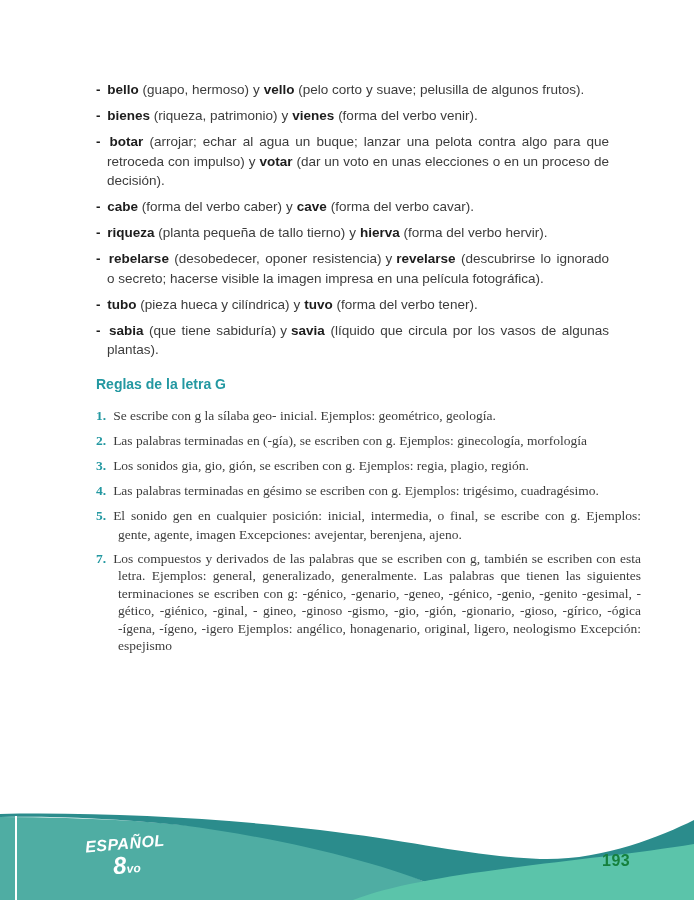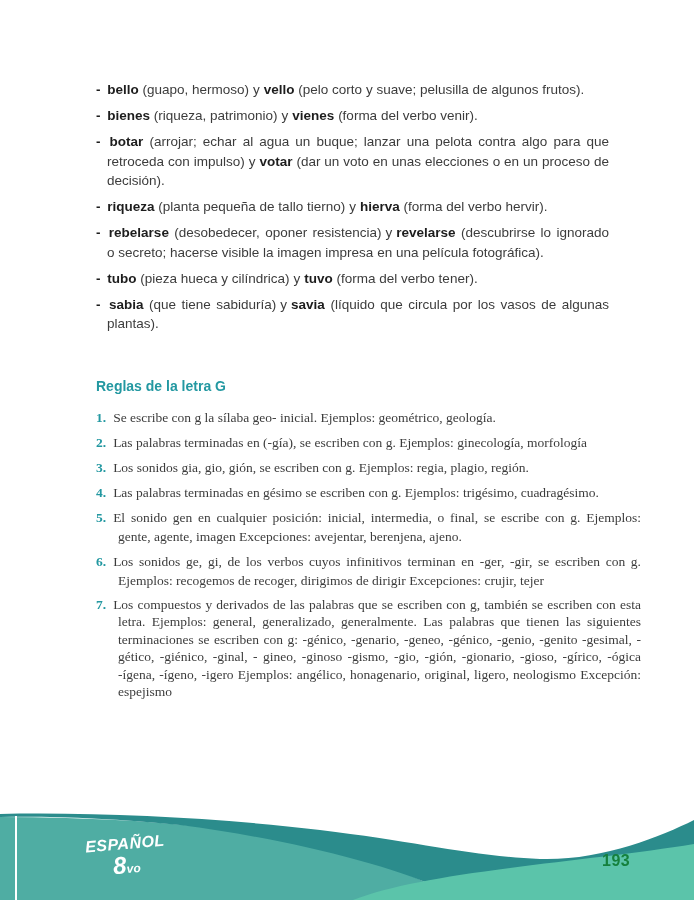--- a/index.html
+++ b/index.html
@@ -15,21 +15,21 @@
   .homophone-list{width:513px;}
   .homophone-item{
     text-align:justify;line-height:19.5px;margin-bottom:6.5px;
     padding-left:11px;text-indent:-11px;
   }
   .homophone-item .dash{font-weight:bold;color:#1d1d1d;padding-right:3px;}
   .homophone-item .word{font-weight:bold;color:#1d1d1d;}
   .homophone-item .conj{padding:0 4px;}
   
   .section-title{
-    margin-top:44px;font-size:14px;font-weight:bold;color:var(--accent);
+    margin-top:16px;font-size:14px;font-weight:bold;color:var(--accent);
   }
   
   .rule-list{margin-top:14px;width:545px;font-family:Liberation Serif, serif;}
   .rule-item{
     text-align:justify;line-height:19px;margin-bottom:6px;
     padding-left:22px;text-indent:-22px;color:var(--body-color);
   }
   .rule-item.tight{line-height:17.5px;}
   .rule-num{color:var(--accent);font-weight:bold;padding-right:7px;}
   
@@ -49,35 +49,35 @@
   }
 </style>
 </head>
 <body>
 
 <div class="content">
   <div class="homophone-list" id="homophone-list">
       <div class="homophone-item"><span class="dash">- </span><span class="word">bello</span><span> (guapo, hermoso)</span><span class="conj">y</span><span class="word">vello</span><span> (pelo corto y suave;  pelusilla de algunos frutos).</span></div>
       <div class="homophone-item"><span class="dash">- </span><span class="word">bienes</span><span> (riqueza, patrimonio)</span><span class="conj">y</span><span class="word">vienes</span><span> (forma del verbo venir).</span></div>
       <div class="homophone-item"><span class="dash">- </span><span class="word">botar</span><span> (arrojar;  echar al agua un buque;  lanzar una pelota contra algo para que retroceda con impulso)</span><span class="conj">y</span><span class="word">votar</span><span> (dar un voto en unas elecciones o en un proceso de decisión).</span></div>
+      <div class="homophone-item"><span class="dash">- </span><span class="word">cabe</span><span> (forma del verbo caber)</span><span class="conj">y</span><span class="word">cave</span><span> (forma del verbo cavar).</span></div>
       <div class="homophone-item"><span class="dash">- </span><span class="word">riqueza</span><span> (planta pequeña de tallo tierno)</span><span class="conj">y</span><span class="word">hierva</span><span> (forma del verbo hervir).</span></div>
       <div class="homophone-item"><span class="dash">- </span><span class="word">rebelarse</span><span> (desobedecer, oponer resistencia)</span><span class="conj">y</span><span class="word">revelarse</span><span> (descubrirse lo ignorado o secreto; hacerse visible la imagen impresa en una película fotográfica).</span></div>
       <div class="homophone-item"><span class="dash">- </span><span class="word">tubo</span><span> (pieza hueca y cilíndrica)</span><span class="conj">y</span><span class="word">tuvo</span><span> (forma del verbo tener).</span></div>
       <div class="homophone-item"><span class="dash">- </span><span class="word">sabia</span><span> (que tiene sabiduría)</span><span class="conj">y</span><span class="word">savia</span><span> (líquido que circula por los vasos de algunas plantas).</span></div>
     </div>
 
   <div class="section-title">Reglas de la letra G</div>
 
   <div class="rule-list" id="rule-list">
       <div class="rule-item"><span class="rule-num">1.</span><span>Se escribe con g la sílaba geo- inicial. Ejemplos: geométrico, geología.</span></div>
       <div class="rule-item"><span class="rule-num">2.</span><span>Las palabras terminadas en (-gía), se escriben con g. Ejemplos: ginecología, morfología</span></div>
       <div class="rule-item"><span class="rule-num">3.</span><span>Los sonidos gia, gio, gión, se escriben con g. Ejemplos: regia, plagio, región.</span></div>
       <div class="rule-item"><span class="rule-num">4.</span><span>Las palabras terminadas en gésimo se escriben con g. Ejemplos: trigésimo, cuadragésimo.</span></div>
       <div class="rule-item"><span class="rule-num">5.</span><span>El sonido gen en cualquier posición: inicial, intermedia, o final, se escribe con g. Ejemplos: gente, agente, imagen Excepciones: avejentar, berenjena, ajeno.</span></div>
-      <div class="rule-item"><span class="rule-num">6.</span><span>Los sonidos ge, gi, de los verbos cuyos infinitivos terminan en -ger, -gir, se escriben con g. Ejemplos: recogemos de recoger, dirigimos de dirigir Excepciones: crujir, tejer</span></div>
       <div class="rule-item tight"><span class="rule-num">7.</span><span>Los compuestos y derivados de las palabras que se escriben con g, también se escriben con esta letra. Ejemplos: general, generalizado, generalmente.  Las palabras que tienen las siguientes terminaciones se escriben con g: -génico, -genario, -geneo, -génico, -genio, -genito -gesimal, -gético, -giénico, -ginal, - gineo, -ginoso -gismo, -gio, -gión, -gionario, -gioso, -gírico, -ógica -ígena, -ígeno, -igero Ejemplos: angélico, honagenario, original, ligero, neologismo Excepción: espejismo</span></div>
     </div>
 </div>
 
 <div class="footer">
   <svg width="694" height="88" viewBox="0 0 694 88">
     <path id="wave-medium" d="M0,5 C90,5 180,10 260,22 C330,33 405,55 458,88 L0,88 Z" fill="#4FADA3"></path>
     <path id="wave-dark" d="M0,2 C100,0 220,6 320,18 C420,30 470,44 540,47 C600,49 660,25 694,8 L694,34 C650,44 610,48 560,53 C510,58 470,66 440,76 C380,50 280,26 180,13 C110,6 50,4 0,5 Z" fill="#2B8C8C"></path>
     <path id="wave-light" d="M694,32 C640,41 570,48 510,56 C440,65 390,74 353,88 L694,88 Z" fill="#5BC4AA"></path>
     <rect id="white-line" x="15" y="4" width="2" height="84" fill="#ffffff"></rect>

